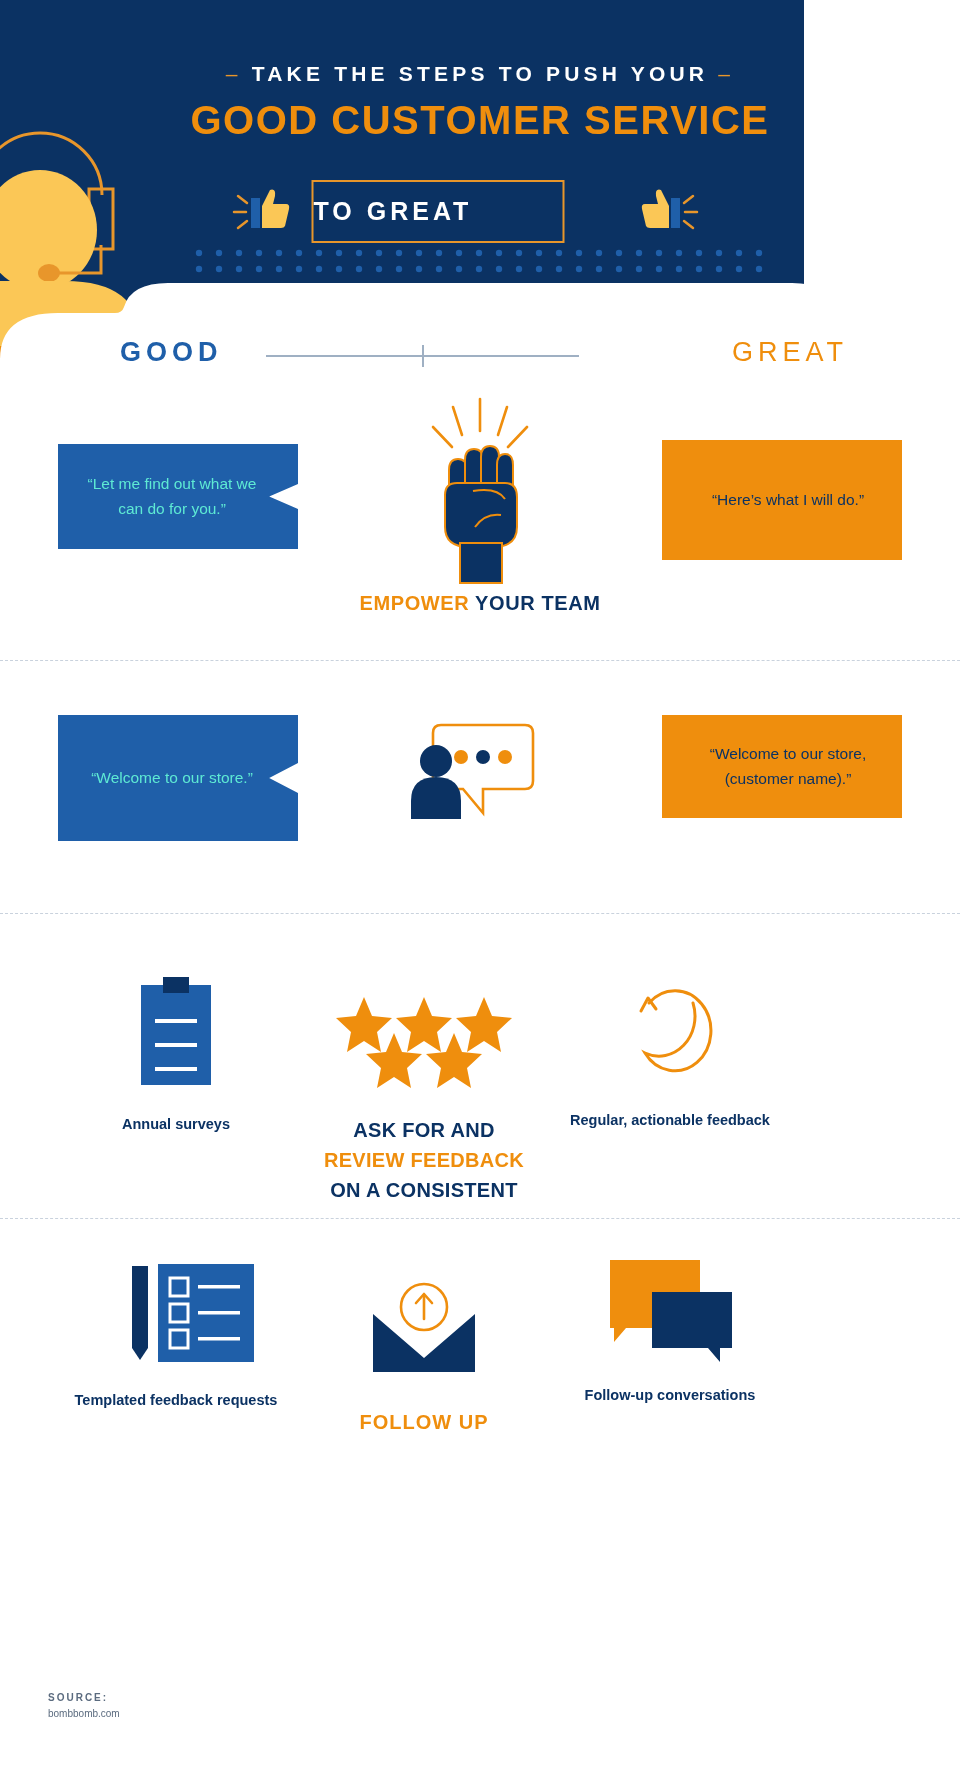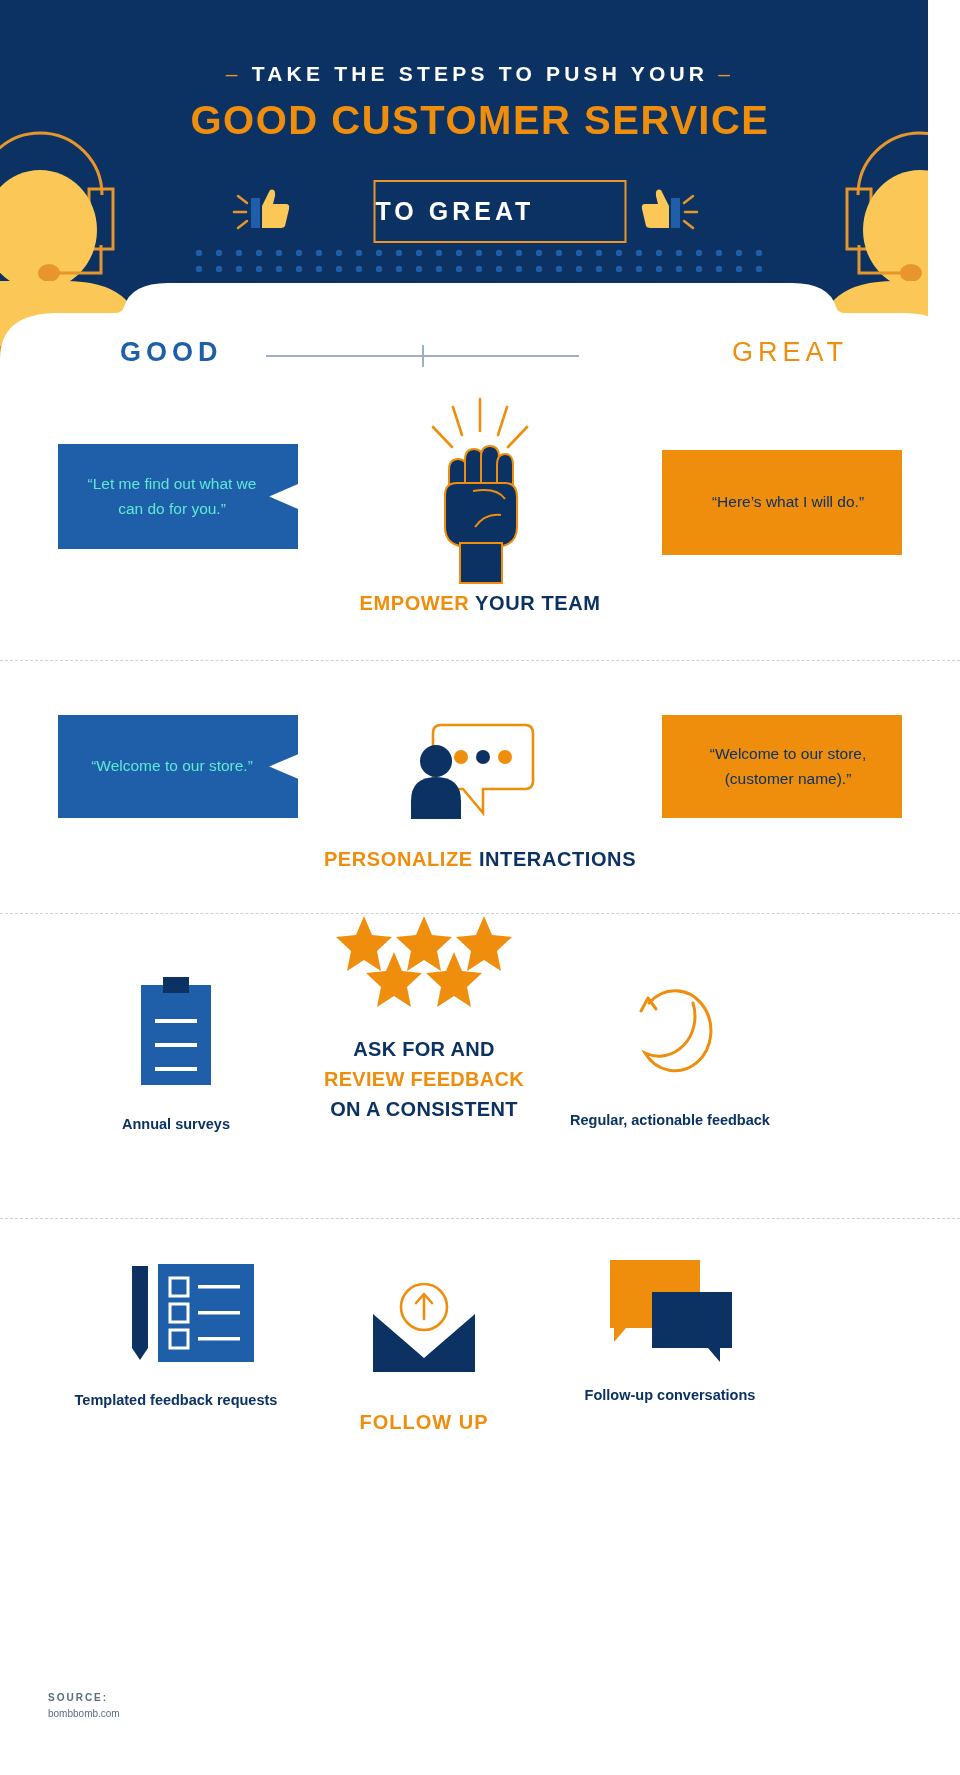--- a/index.html
+++ b/index.html
@@ -13,21 +13,21 @@
     width: 960px;
     height: 1775px;
     background: #ffffff;
     overflow: hidden;
   }
 
   
   .header {
     position: absolute;
     top: 0; left: 0;
-    width: 928px;
+    width: 804px;
     height: 418px;
     background: #0b3263;
     overflow: hidden;
   }
   .hdr-eyebrow {
     position: absolute;
     top: 62px; left: 0; width: 960px;
     text-align: center;
     color: #ffffff;
     font-size: 21px;
@@ -381,66 +381,63 @@
         <path d="M60 112 L60 65 Q60 54 69 54 Q78 54 78 65 L78 112 Z" fill="#0b3263" stroke="#ef8e0d" stroke-width="2"></path>
         <path d="M76 112 L76 62 Q76 51 85 51 Q94 51 94 62 L94 112 Z" fill="#0b3263" stroke="#ef8e0d" stroke-width="2"></path>
         <path d="M92 112 L92 70 Q92 59 100 59 Q108 59 108 70 L108 112 Z" fill="#0b3263" stroke="#ef8e0d" stroke-width="2"></path>
         <path d="M40 100 Q40 88 52 88 L100 88 Q112 88 112 102 L112 132 Q112 152 88 152 L64 152 Q40 152 40 132 Z" fill="#0b3263" stroke="#ef8e0d" stroke-width="2"></path>
         <path d="M68 96 Q92 92 100 104" fill="none" stroke="#ef8e0d" stroke-width="2"></path>
         <path d="M70 132 Q80 118 96 120" fill="none" stroke="#ef8e0d" stroke-width="2"></path>
         <rect x="55" y="148" width="42" height="40" fill="#0b3263" stroke="#ef8e0d" stroke-width="2"></rect>
       </svg>
     </div>
 
-    <div class="bubble great" style="top:10px; height:105px;">“Here’s what I will do.”</div>
+    <div class="bubble great" style="top:0; height:120px;">“Here’s what I will do.”</div>
 
     <div class="sec-label" style="top:152px;">
       <span class="hl">EMPOWER</span><span> YOUR TEAM</span>
     </div>
   </div>
 
   <div class="divider" style="top:660px;"></div>
 
   <div class="section" style="top:715px; height:200px;">
-    <div class="bubble good" style="top:0px; height:103px;">“Welcome to our store.”</div>
+    <div class="bubble good" style="top:0px; height:126px;">“Welcome to our store.”</div>
 
     <div class="center-icon" style="top:4px;">
       <svg width="150" height="105" viewBox="0 0 150 105">
         <path d="M36 6 L120 6 Q128 6 128 14 L128 62 Q128 70 120 70 L78 70 L78 94 L58 70 L36 70 Q28 70 28 62 L28 14 Q28 6 36 6 Z" fill="#ffffff" stroke="#ef8e0d" stroke-width="2.6"></path>
         <circle cx="56" cy="38" r="7" fill="#ef8e0d"></circle>
         <circle cx="78" cy="38" r="7" fill="#0b3263"></circle>
         <circle cx="100" cy="38" r="7" fill="#ef8e0d"></circle>
         <circle cx="31" cy="42" r="16" fill="#0b3263"></circle>
         <path d="M6 100 L6 82 Q6 58 31 58 Q56 58 56 82 L56 100 Z" fill="#0b3263"></path>
       </svg>
     </div>
 
     <div class="bubble great" style="top:0px; height:103px;">“Welcome to our store, (customer name).”</div>
 
-    <div class="sec-label" style="top:133px;">
-      <span class="hl">PERSONALIZE</span><span> INTERACTIONS</span>
-    </div>
   </div>
 
   <div class="divider" style="top:913px;"></div>
 
   <div class="col" style="left:56px; top:975px;">
     <div style="height:115px;">
       <svg width="86" height="112" viewBox="0 0 86 112">
         <rect x="8" y="10" width="70" height="100" fill="#1f5fa9"></rect>
         <rect x="30" y="2" width="26" height="16" fill="#0b3263"></rect>
         <rect x="22" y="44" width="42" height="4" fill="#ffffff"></rect>
         <rect x="22" y="68" width="42" height="4" fill="#ffffff"></rect>
         <rect x="22" y="92" width="42" height="4" fill="#ffffff"></rect>
       </svg>
     </div>
     <div class="caption" style="margin-top:24px;">Annual surveys</div>
   </div>
 
-  <div class="col" style="left:304px; top:912px;">
+  <div class="col" style="left:304px; top:993px;">
     <div>
       <svg width="180" height="100" viewBox="0 0 180 100">
         <g fill="#ef8e0d">
           <path d="M30 4 L38 23 L58 25 L43 39 L47 59 L30 48 L13 59 L17 39 L2 25 L22 23 Z"></path>
           <path d="M90 4 L98 23 L118 25 L103 39 L107 59 L90 48 L73 59 L77 39 L62 25 L82 23 Z"></path>
           <path d="M150 4 L158 23 L178 25 L163 39 L167 59 L150 48 L133 59 L137 39 L122 25 L142 23 Z"></path>
           <path d="M60 40 L68 59 L88 61 L73 75 L77 95 L60 84 L43 95 L47 75 L32 61 L52 59 Z"></path>
           <path d="M120 40 L128 59 L148 61 L133 75 L137 95 L120 84 L103 95 L107 75 L92 61 L112 59 Z"></path>
         </g>
       </svg>

